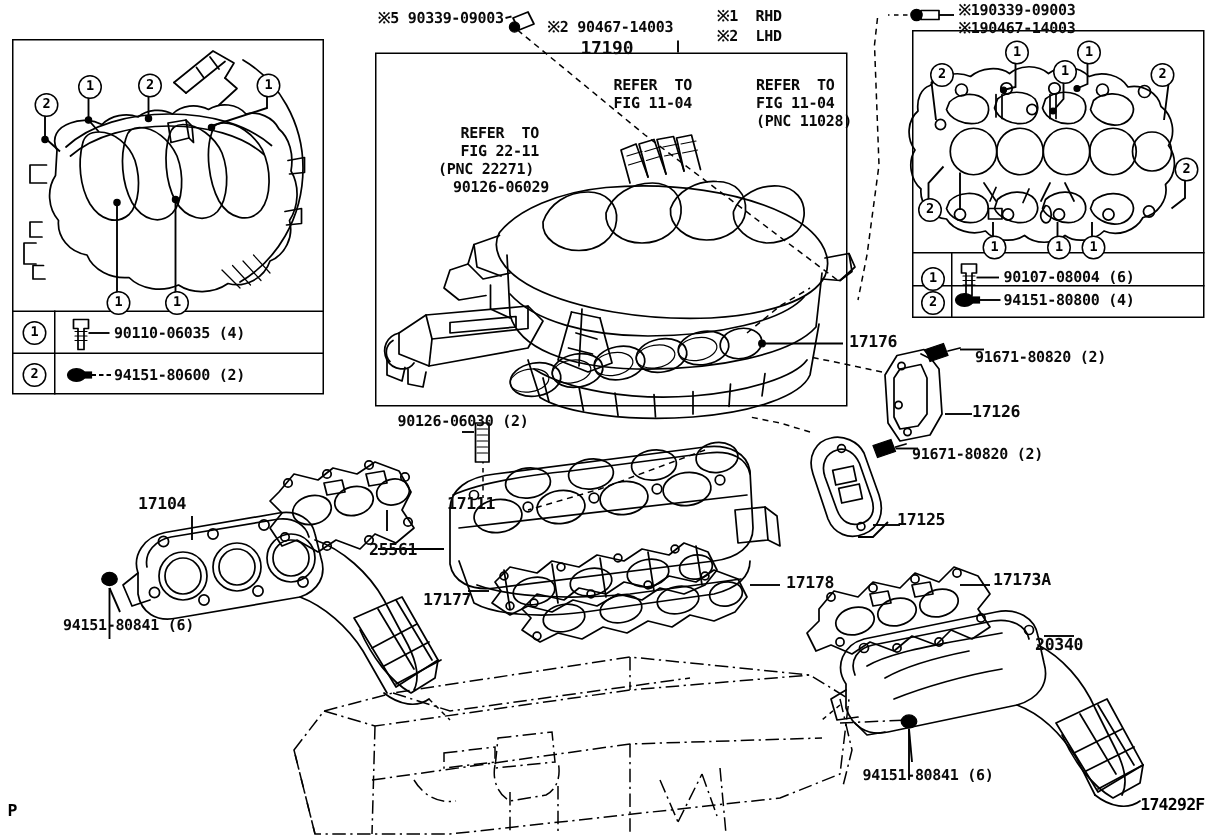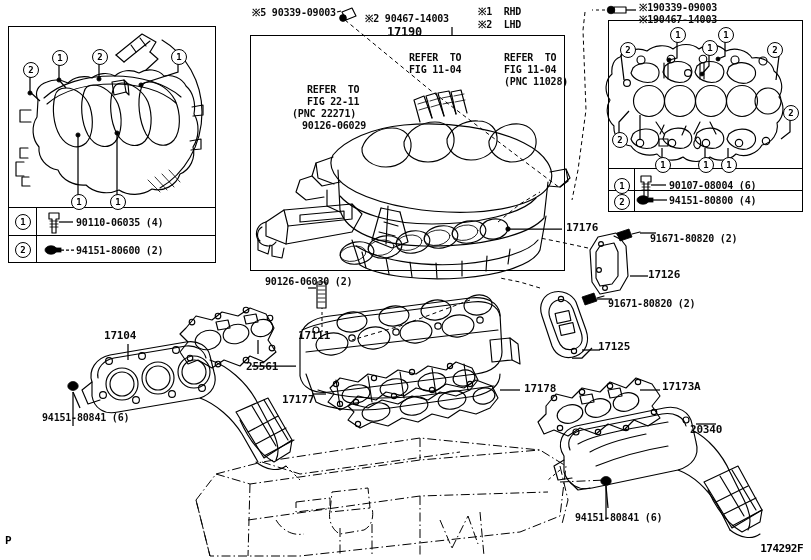--- a/index.html
+++ b/index.html
@@ -23,21 +23,21 @@
   .s11{font-size:11px;}
   .s10{font-size:10px;}
   .s9{font-size:10px;}
   .s12{font-size:12px;}
   .panel{position:absolute;border:1.6px solid #000;background:transparent;box-sizing:border-box;}
   .legrow{position:absolute;border-top:1.4px solid #000;box-sizing:border-box;}
   .legdiv{position:absolute;border-left:1.4px solid #000;box-sizing:border-box;}
   .pmark{position:absolute;left:5px;top:534px;font-size:11px;font-weight:bold;
          font-family:"DejaVu Sans Mono","Liberation Mono",monospace;}
   .diagno{position:absolute;right:8px;top:530px;font-size:11px;font-weight:bold;
-         font-family:"DejaVu Sans Mono","Liberation Mono",monospace;letter-spacing:-0.5px;margin-top:12px;}
+         font-family:"DejaVu Sans Mono","Liberation Mono",monospace;letter-spacing:-0.5px;}
   .cnum{position:absolute;font-size:9px;font-weight:bold;text-align:center;
         width:14px;height:14px;line-height:14px;border:1.3px solid #000;border-radius:50%;
         background:#fff;font-family:"DejaVu Sans Mono","Liberation Mono",monospace;}
 </style>
 </head>
 <body>
 
 <div class="stage">
 
   <svg class="art" viewBox="0 0 811 560">
@@ -580,21 +580,21 @@
   <div class="cnum" style="left:698px;top:157px;">1</div>
   <div class="cnum" style="left:721px;top:157px;">1</div>
 
   <div class="lbl s11" style="left:566px;top:222px;">17176</div>
   <div class="lbl s11" style="left:298px;top:310px;margin-top:20px;">17111</div>
   <div class="lbl s10" style="left:265px;top:276px;">90126-06030 (2)</div>
   <div class="lbl s11" style="left:648px;top:269px;">17126</div>
   <div class="lbl s11" style="left:598px;top:341px;">17125</div>
   <div class="lbl s10" style="left:650px;top:233px;">91671-80820 (2)</div>
   <div class="lbl s10" style="left:608px;top:298px;">91671-80820 (2)</div>
-  <div class="lbl s11" style="left:104px;top:330px;">17104</div>
+  <div class="lbl s11" style="left:92px;top:330px;">17104</div>
   <div class="lbl s11" style="left:246px;top:361px;">25561</div>
   <div class="lbl s10" style="left:42px;top:412px;">94151-80841 (6)</div>
   <div class="lbl s11" style="left:282px;top:394px;">17177</div>
   <div class="lbl s11" style="left:524px;top:383px;">17178</div>
   <div class="lbl s11" style="left:662px;top:381px;">17173A</div>
   <div class="lbl s11" style="left:690px;top:424px;">20340</div>
   <div class="lbl s10" style="left:575px;top:512px;">94151-80841 (6)</div>
 
   <svg class="art" viewBox="0 0 811 560">
     <path class="lead" d="M128 344 L128 360"></path>

